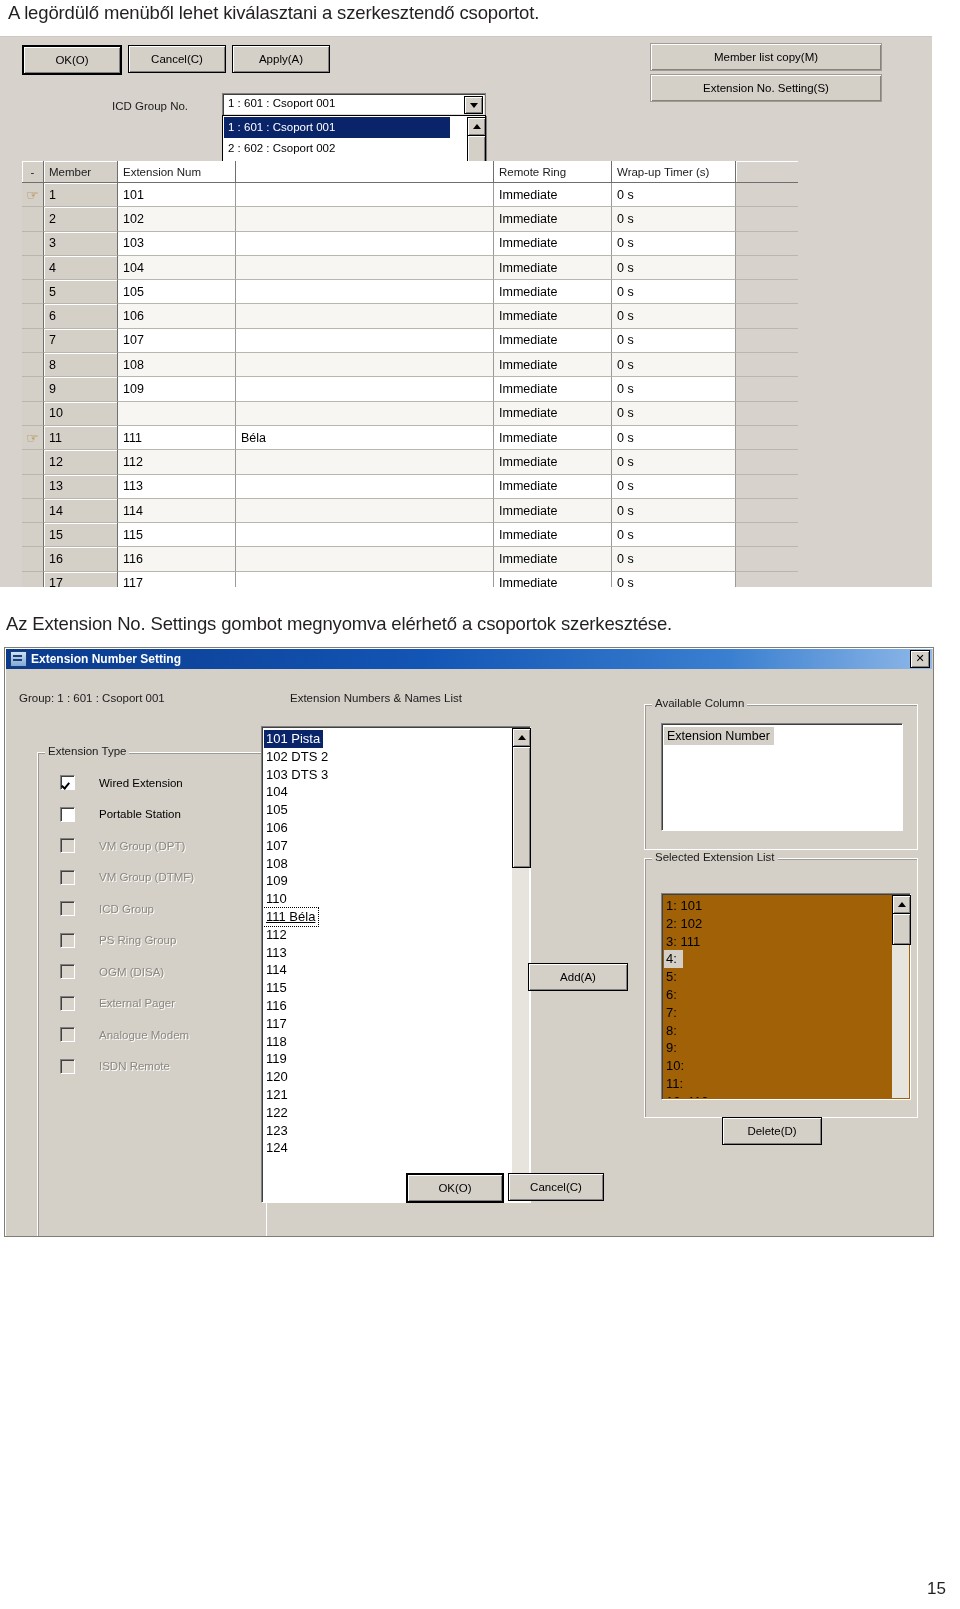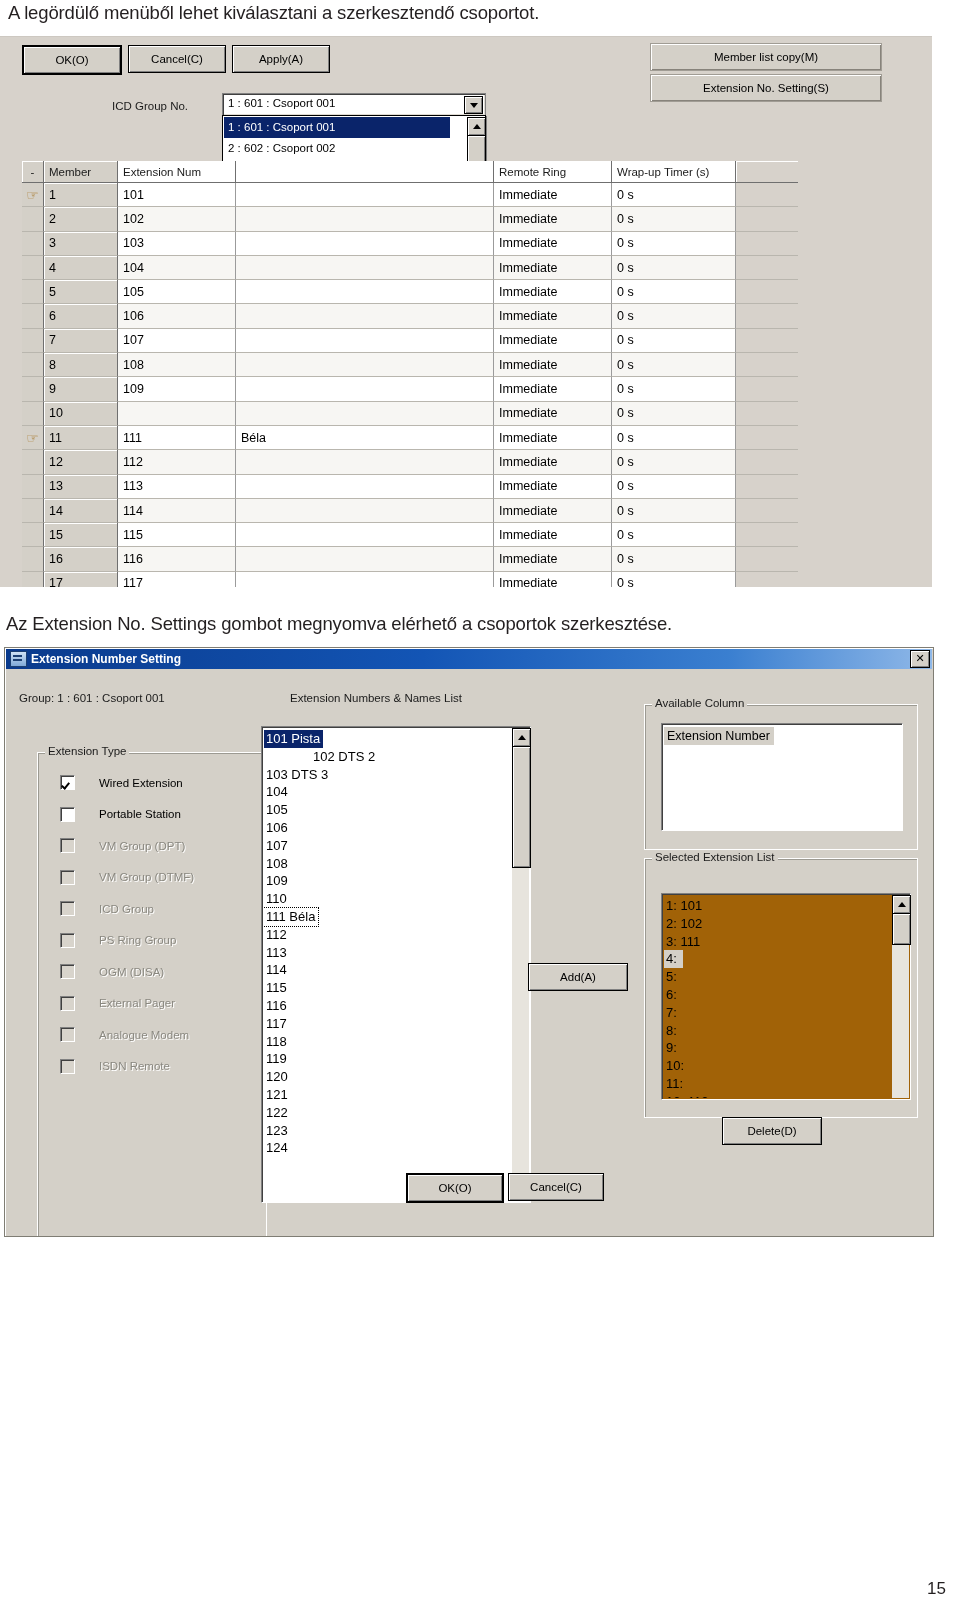--- a/index.html
+++ b/index.html
@@ -182,21 +182,21 @@
   #f2-midlist{
     position:absolute;left:256px;top:78px;width:268px;height:475px;
     background:#fff;
     border-top:1px solid #808080;border-left:1px solid #808080;
     border-right:1px solid #fff;border-bottom:1px solid #fff;
     box-shadow: inset 1px 1px 0 #404040;
   }
   #f2-midlist .inner{position:absolute;left:2px;top:2px;right:19px;bottom:2px;overflow:hidden;}
   #f2-midlist .li{height:17.8px;line-height:17.8px;font-size:13px;color:#000;padding-left:2px;white-space:nowrap;}
   #f2-midlist .li.sel{background:#0a246a;color:#fff;display:inline-block;padding-right:3px;}
-  #f2-midlist .li.focus{outline:1px dotted #000;display:inline-block;padding-right:3px;}
+  #f2-midlist .li.focus{outline:1px dotted #000;display:inline-block;padding-right:3px;text-decoration:underline;}
   .vsb{
     position:absolute;right:1px;top:1px;width:17px;bottom:1px;background:#e7e4dd;
   }
   .vsb .ar{
     position:absolute;left:0;width:17px;height:17px;background:#d4d0c8;border:1px solid #000;
     box-shadow: inset 1px 1px 0 #ffffff, inset -1px -1px 0 #808080;
     display:flex;align-items:center;justify-content:center;
   }
   .vsb .ar.up{top:0;} .vsb .ar.dn{bottom:0;}
   .vsb .thumb{
@@ -508,21 +508,21 @@
         <div class="cb-row disabled" style="top: 305.5px;">
           <span class="cb"></span>
           <span class="lbl-shadow">ISDN Remote</span>
         </div>
       </div>
   </div>
 
   <div id="f2-midlist">
     <div class="inner" id="f2-midlist-items">
         <div style="height: 17.8px;"><span class="li sel">101 Pista</span></div>
-        <div style="height: 17.8px; margin-left: 47px;"><span class="li">102 DTS 2</span></div>
+        <div style="height: 17.8px;"><span class="li">102 DTS 2</span></div>
         <div style="height: 17.8px;"><span class="li">103 DTS 3</span></div>
         <div style="height: 17.8px;"><span class="li">104</span></div>
         <div style="height: 17.8px;"><span class="li">105</span></div>
         <div style="height: 17.8px;"><span class="li">106</span></div>
         <div style="height: 17.8px;"><span class="li">107</span></div>
         <div style="height: 17.8px;"><span class="li">108</span></div>
         <div style="height: 17.8px;"><span class="li">109</span></div>
         <div style="height: 17.8px;"><span class="li">110</span></div>
         <div style="height: 17.8px;"><span class="li focus">111 Béla</span></div>
         <div style="height: 17.8px;"><span class="li">112</span></div>

